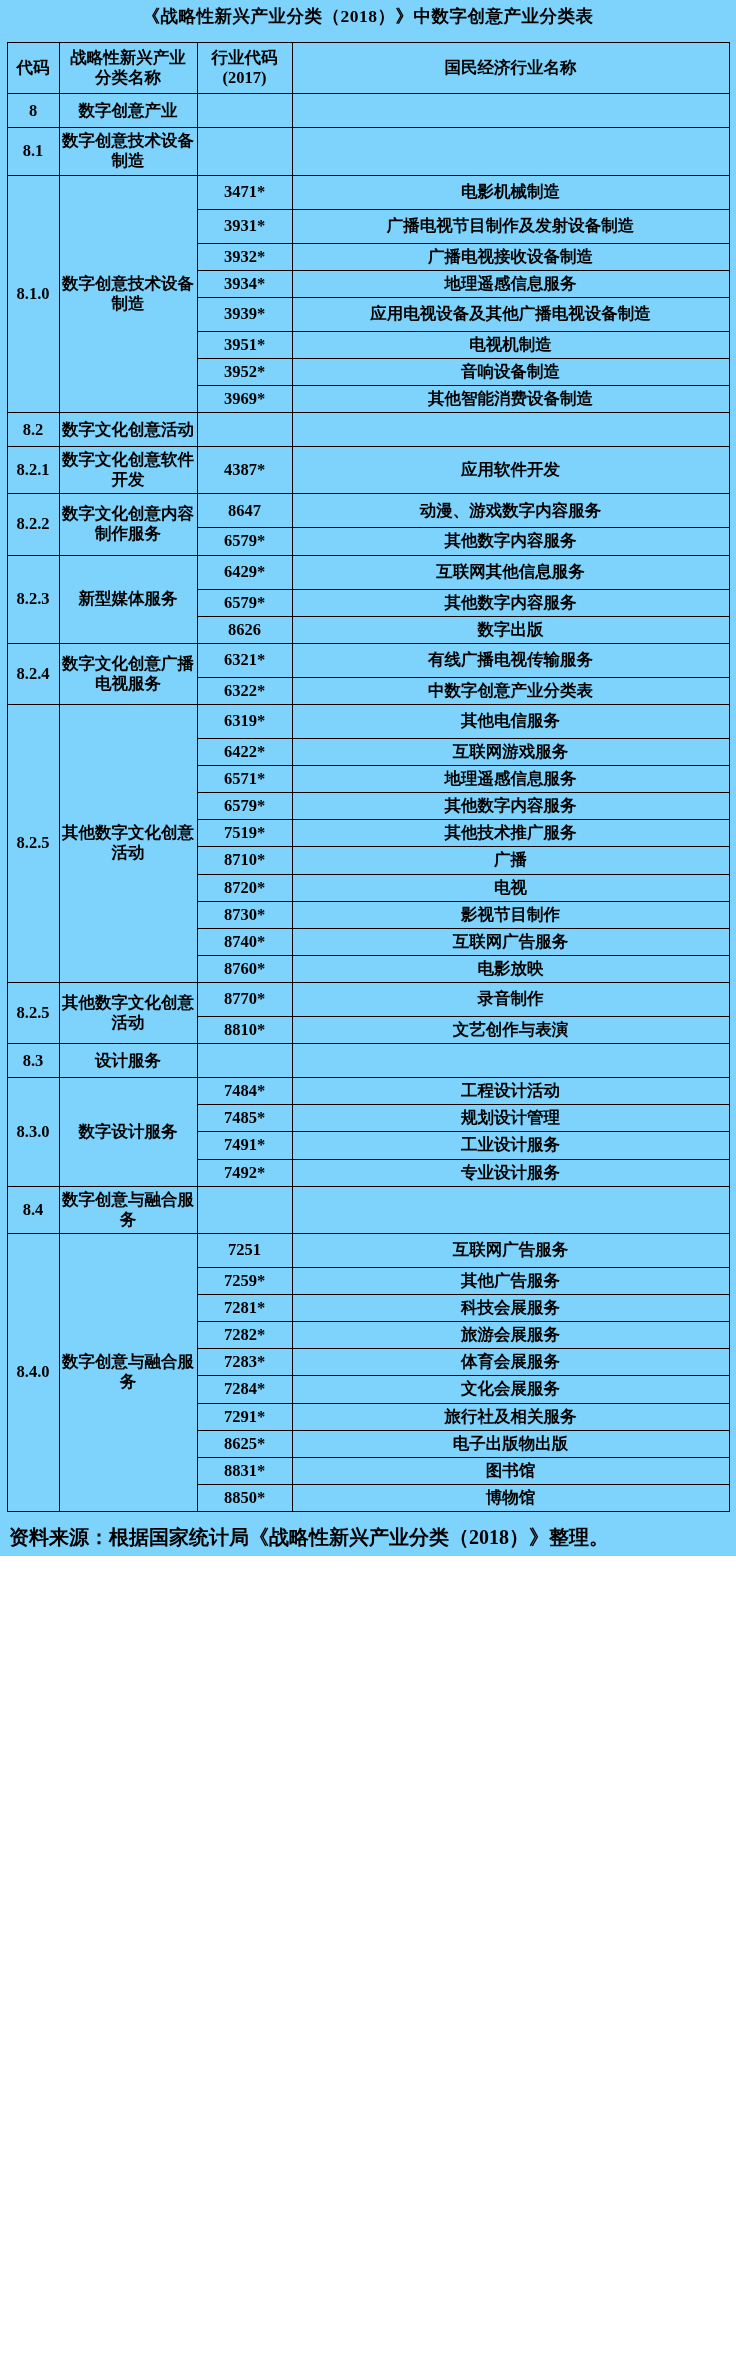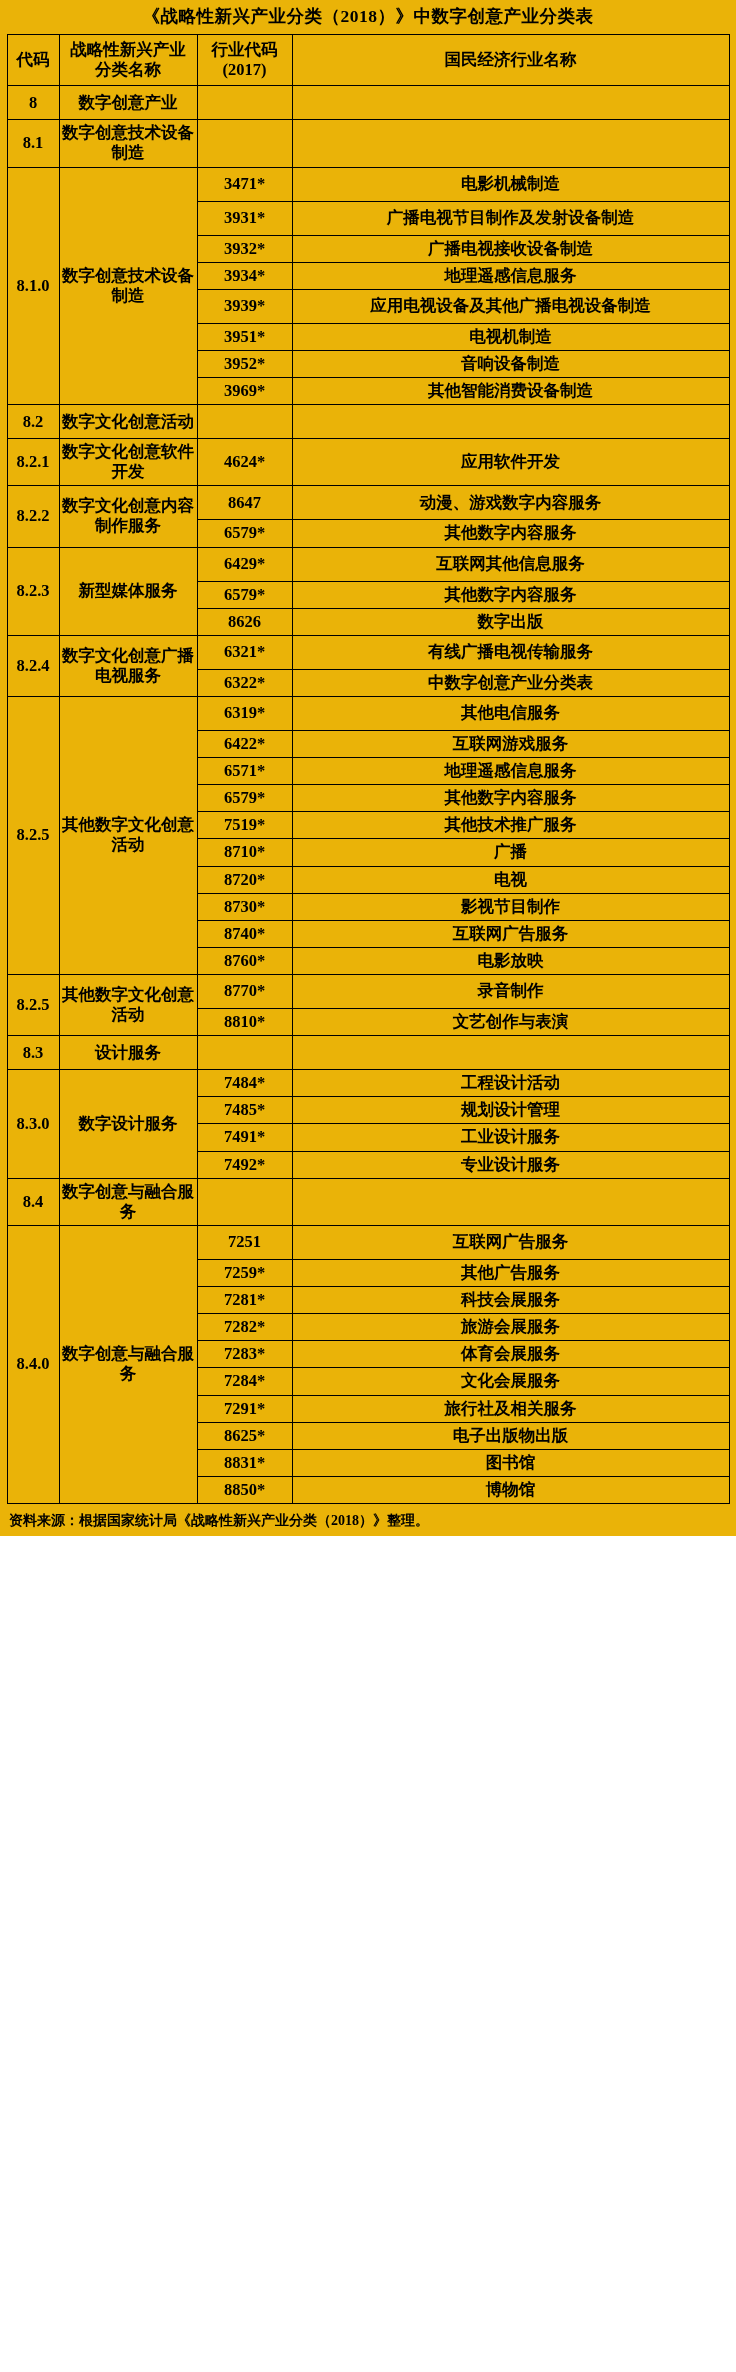--- a/index.html
+++ b/index.html
@@ -9,34 +9,34 @@
     background: #ffffff;
   }
   body {
     width: 736px;
     font-family: "Liberation Serif", "DejaVu Serif", serif;
     color: #000000;
   }
   .page {
     width: 736px;
     padding: 0;
-    background: #eab308;
+    background: #7dd3fc;
   }
   .doc-title {
     text-align: center;
     font-size: 17.5px;
     font-weight: bold;
     letter-spacing: 0.5px;
     padding: 6px 4px 7px 4px;
     line-height: 1.2;
   }
   table.cls {
     border-collapse: collapse;
     width: 722px;
-    margin: 0 auto;
+    margin: 8px auto;
     table-layout: fixed;
   }
   table.cls td, table.cls th {
     border: 1px solid #000;
     text-align: center;
     vertical-align: middle;
     font-size: 16.5px;
     line-height: 1.22;
     padding: 3px 2px;
     font-weight: bold;
@@ -54,21 +54,21 @@
   td.code-cell { font-size: 16.5px; }
   td.name-cell { font-size: 16.5px; }
   td.ind-cell  { font-size: 16.5px; font-weight: bold; }
   td.iname-cell{ font-size: 16.5px; font-weight: bold; }
   td.blank { }
 
   .h-tall { height: 34px; }
   .source {
     width: 722px;
     margin: 4px auto 0 auto;
-    font-size: 14px;
+    font-size: 20px;
     font-weight: bold;
     text-align: left;
     padding: 4px 0 6px 2px;
     line-height: 1.3;
   }
 </style>
 </head>
 <body>
 
 <div class="page">
@@ -142,21 +142,21 @@
         </tr>
         <tr class="h-tall">
           <td class="code-cell" rowspan="1">8.2</td>
           <td class="name-cell" rowspan="1">数字文化创意活动</td>
           <td class="ind-cell blank"></td>
           <td class="iname-cell blank"></td>
         </tr>
         <tr class="h-tall">
           <td class="code-cell" rowspan="1">8.2.1</td>
           <td class="name-cell" rowspan="1">数字文化创意软件开发</td>
-          <td class="ind-cell">4624*</td>
+          <td class="ind-cell">4387*</td>
           <td class="iname-cell">应用软件开发</td>
         </tr>
         <tr class="h-tall">
           <td class="code-cell" rowspan="2">8.2.2</td>
           <td class="name-cell" rowspan="2">数字文化创意内容制作服务</td>
           <td class="ind-cell">8647</td>
           <td class="iname-cell">动漫、游戏数字内容服务</td>
         </tr>
         <tr>
           <td class="ind-cell">6579*</td>

